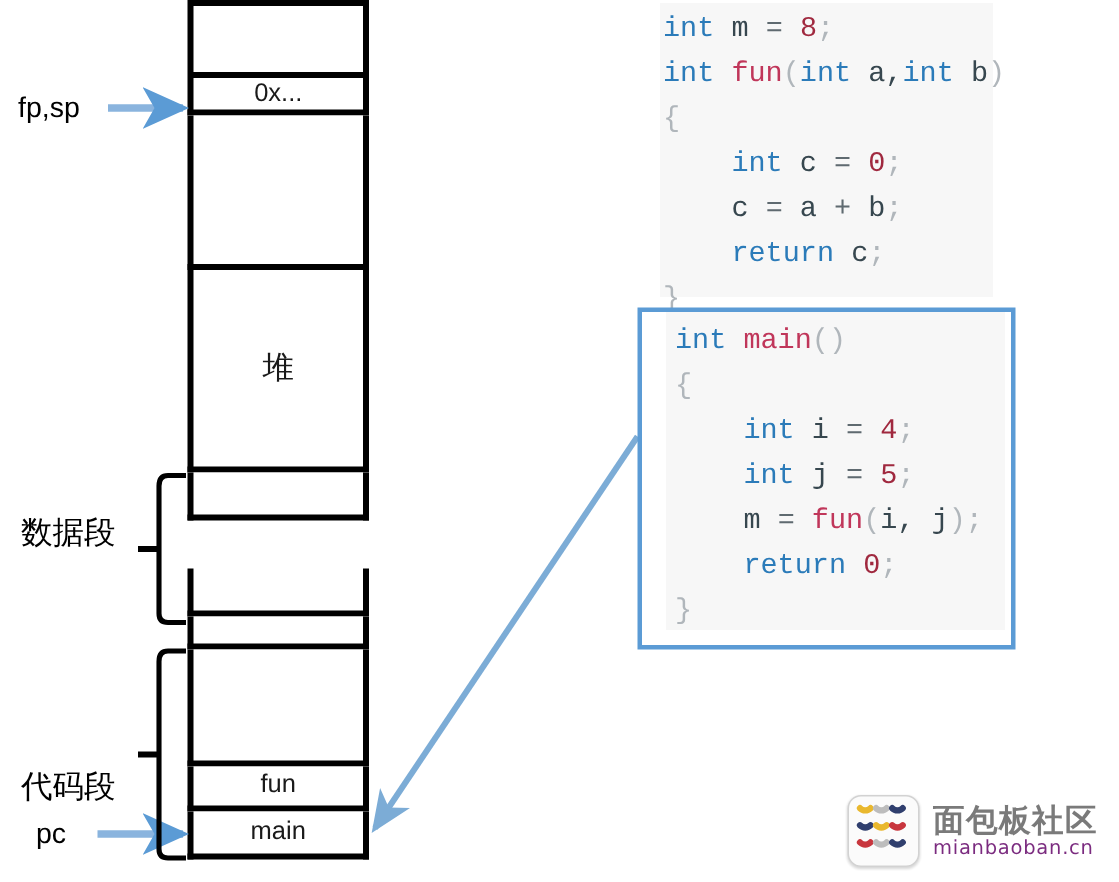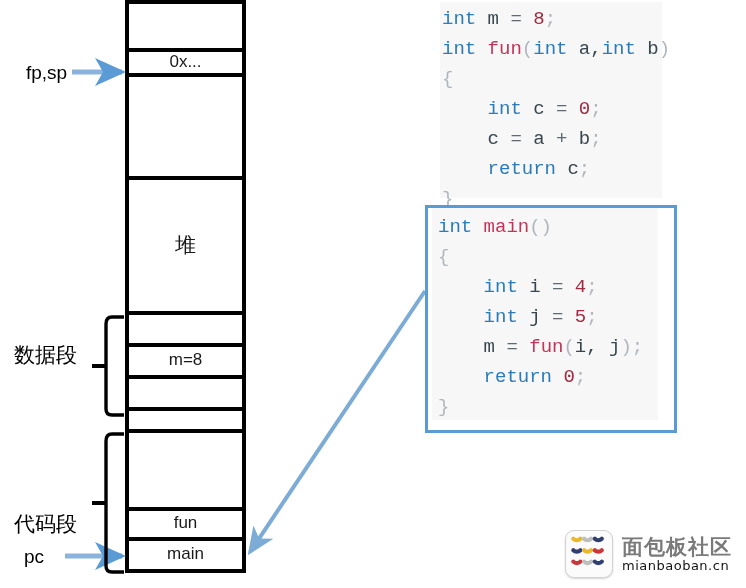--- a/index.html
+++ b/index.html
@@ -58,21 +58,21 @@
   .code-block {
     position: absolute;
     background: #f7f7f7;
     font-family: Liberation Mono, monospace;
     font-size: 19px;
     line-height: 30px;
     white-space: pre;
     color: #37474f;
   }
   #code-fun  { left: 440px; top: 2px;   width: 222px; height: 196px; padding: 2px 0 0 2px; }
-  #code-main { left: 432px; top: 208px; width: 226px; height: 212px; padding: 4px 0 0 6px; }
+  #code-main { left: 444px; top: 208px; width: 226px; height: 212px; padding: 4px 0 0 6px; }
 
   #main-box {
     position: absolute;
     left: 425px; top: 205px;
     width: 252px; height: 228px;
     border: 3px solid #5b9bd5;
     background: transparent;
   }
 
   .tok-key  { color: #2b7bb9; }
@@ -109,21 +109,21 @@
     font-size: 21px;
     letter-spacing: 1px;
     color: #6f6f6f;
     font-family: "DejaVu Sans", sans-serif;
     line-height: 22px;
     font-weight: bold;
   }
   #wm-en {
     font-size: 13px;
     letter-spacing: 0.5px;
-    color: #000000;
+    color: #701a75;
     font-family: "DejaVu Sans", sans-serif;
     line-height: 15px;
   }
 </style>
 </head>
 <body>
 
 <div id="memory-column">
 
   <div class="mem-cell top-line bot-line" style="top:0px;   height:52px;">
@@ -139,23 +139,20 @@
   </div>
 
   <div class="mem-cell bot-line" style="top:180px; height:135px;">
     <span class="lbl" style="font-size:21px;">堆</span>
   </div>
 
   <div class="mem-cell bot-line" style="top:315px; height:32px;">
     <span class="lbl"></span>
   </div>
 
-  <div class="mem-cell bot-line" style="top:347px; height:32px;">
-    <span class="lbl">m=8</span>
-  </div>
 
   <div class="mem-cell bot-line" style="top:379px; height:32px;">
     <span class="lbl"></span>
   </div>
 
   <div class="mem-cell bot-line" style="top:411px; height:22px;">
     <span class="lbl"></span>
   </div>
 
   <div class="mem-cell bot-line" style="top:433px; height:78px;">
@@ -165,21 +162,21 @@
   <div class="mem-cell bot-line" style="top:511px; height:30px;">
     <span class="lbl">fun</span>
   </div>
 
   <div class="mem-cell bot-line" style="top:541px; height:32px;">
     <span class="lbl">main</span>
   </div>
 
 </div>
 
-<div class="side-label" style="left:26px; top:62px;">fp,sp</div>
+<div class="side-label" style="left:12px; top:62px;">fp,sp</div>
 
 <div class="side-label cjk" style="left:14px; top:341px;">数据段</div>
 
 <div class="side-label cjk" style="left:14px; top:510px;">代码段</div>
 
 <div class="side-label" style="left:24px; top:546px;">pc</div>
 
 <svg id="overlay-svg" viewBox="0 0 746 588">
   <defs>
     <marker id="bluearrow" markerWidth="7" markerHeight="7" refX="5.4" refY="3.1" orient="auto" markerUnits="strokeWidth">

